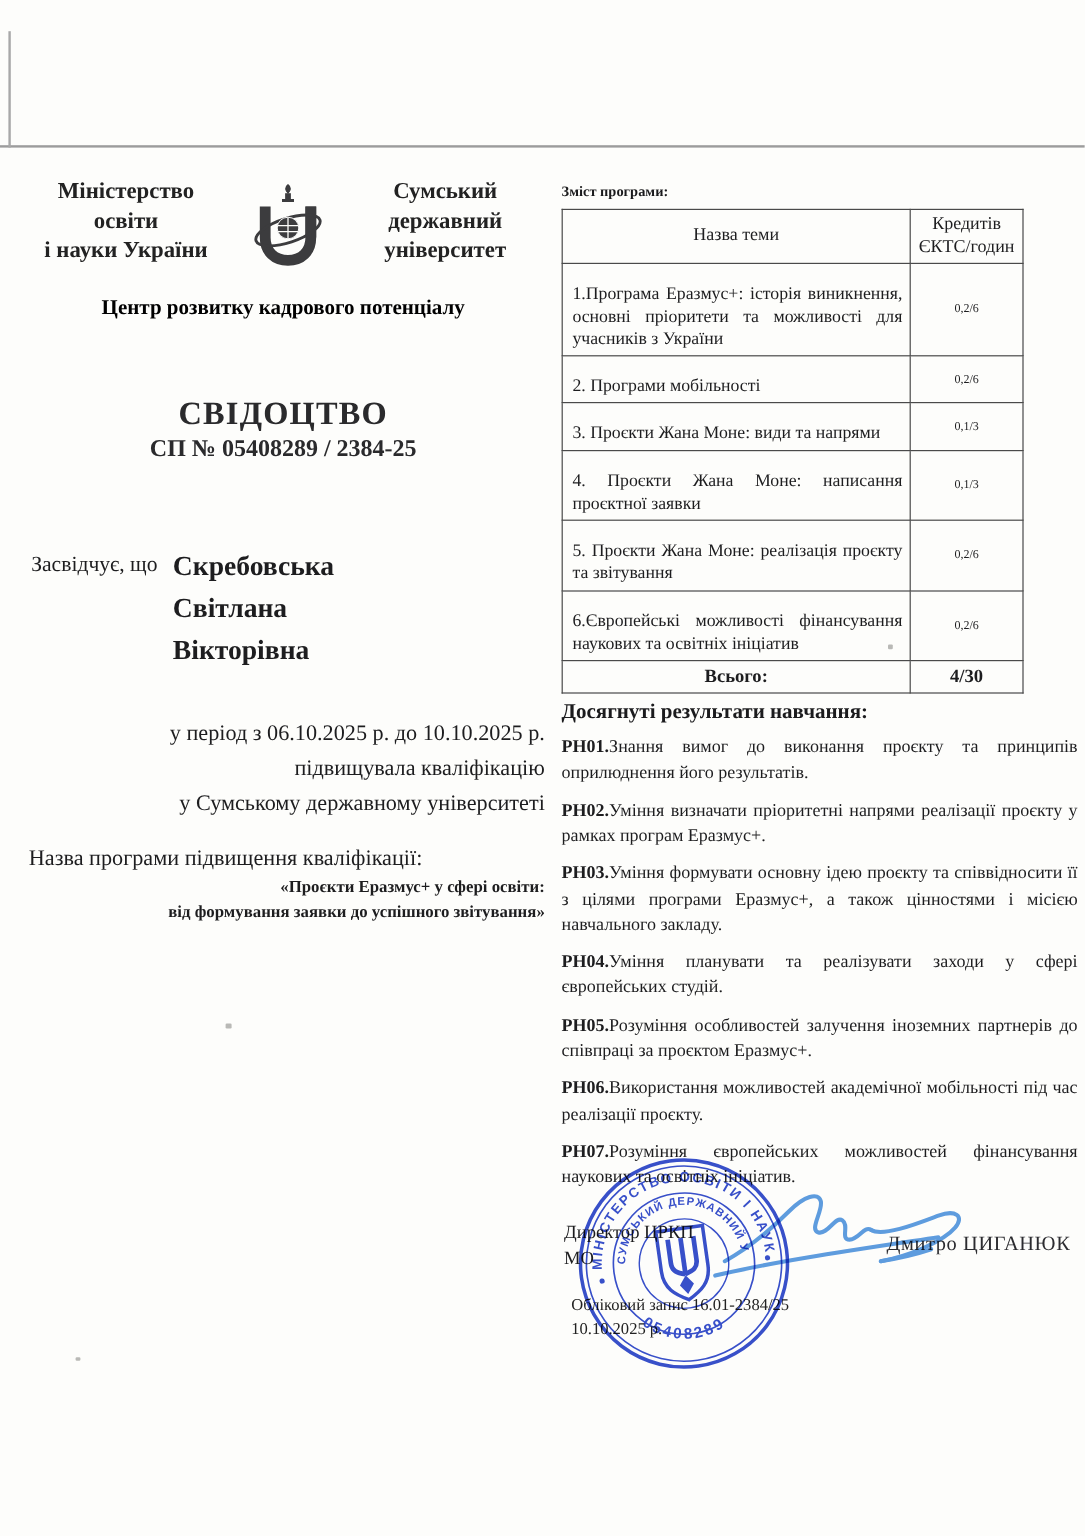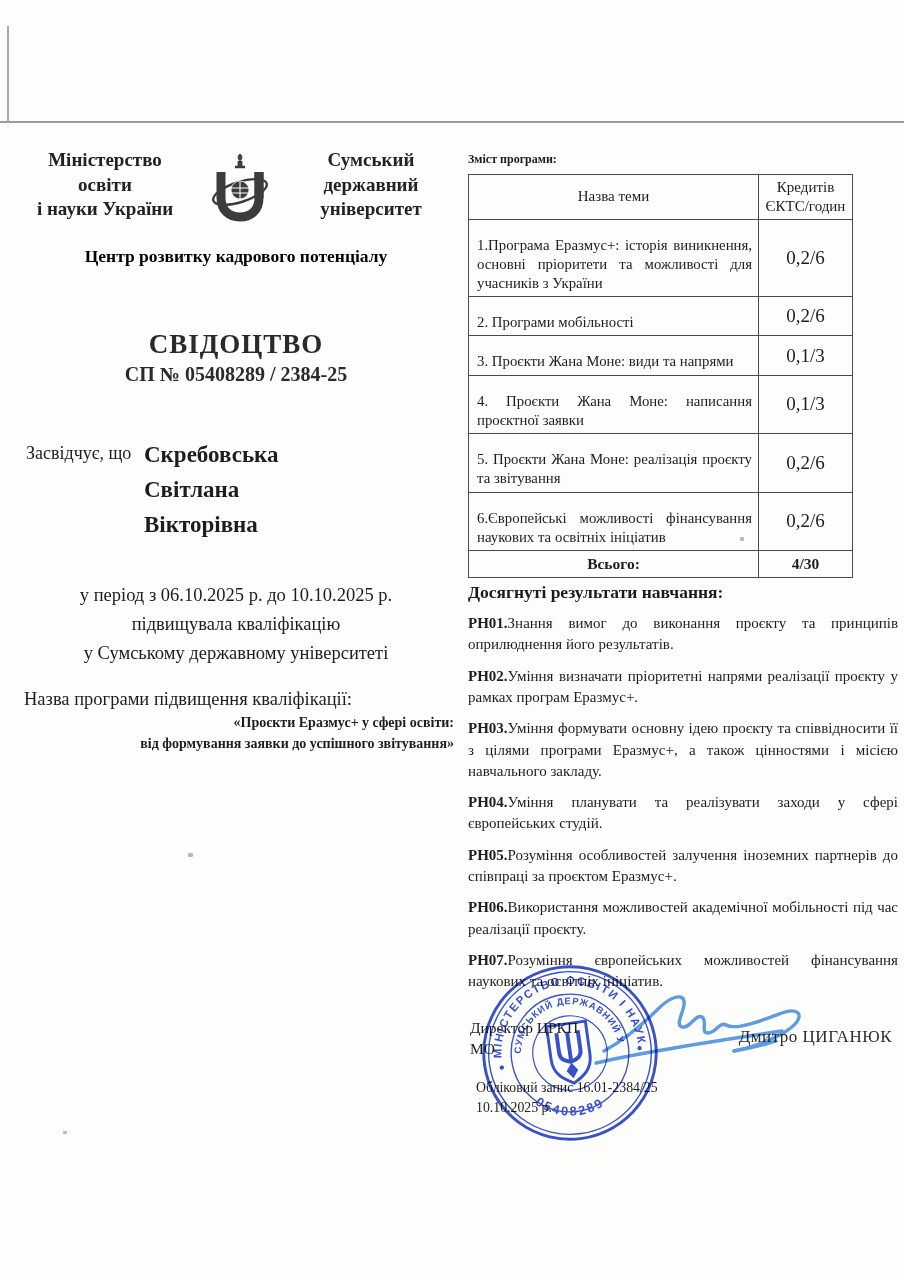--- a/index.html
+++ b/index.html
@@ -24,38 +24,38 @@
   .org-name { font-weight:bold; font-size:19px; line-height:1.3; text-align:center; width:158px; color:#222; }
   .org-name.right { width:150px; }
   .logo-wrap { width:72px; display:flex; justify-content:center; padding-top:2px; }
   .dept-line { text-align:center; font-weight:bold; font-size:17.5px; margin-top:12px; color:#000000; }
 
   .title-block { text-align:center; margin-top:62px; color:#2a2a2c; }
   .title-main { font-weight:bold; font-size:27px; letter-spacing:1px; }
   .title-sub { font-weight:bold; font-size:22px; margin-top:4px; }
   .title-num { font-weight:bold; font-size:20px; margin-top:3px; }
 
-  .certify-row { display:flex; margin-top:52px; padding-left:8px; }
+  .certify-row { display:flex; margin-top:69px; padding-left:8px; }
   .certify-label { font-size:18px; padding-top:5px; width:118px; }
   .person-name { font-weight:bold; font-size:23px; line-height:1.52; }
 
-  .period-block { text-align:center; font-size:18.5px; line-height:1.58; margin-top:38px; }
+  .period-block { text-align:right; font-size:18.5px; line-height:1.58; margin-top:38px; }
 
   .program-label { font-size:18.5px; margin-top:20px; padding-left:6px; }
   .program-name { text-align:right; font-weight:bold; font-size:14px; line-height:1.5; margin-top:2px; }
 
   
   .right-col { position:absolute; left:468px; top:152px; width:430px; }
   .section-heading { font-weight:bold; font-size:12px; color:#1b1b1d; }
 
   table.program-table { border-collapse:collapse; width:385px; margin-top:7px; }
   .program-table th, .program-table td { border:1px solid #4a4a4a; font-weight:normal; }
   .program-table th { font-size:15px; text-align:center; padding:3px 4px; line-height:1.25; }
   .program-table td.topic { font-size:14.8px; padding:16px 6px 3px 8px; text-align:justify; line-height:1.3; }
-  .program-table td.credits { font-size:19px; text-align:center; width:94px; }
+  .program-table td.credits { font-size:10px; text-align:center; width:94px; }
   .program-table td.total-label { font-weight:bold; text-align:center; font-size:15.5px; padding:4px; }
   .program-table td.total-value { font-weight:bold; font-size:15.5px; text-align:center; }
 
   .outcomes-heading { margin-top:4px; font-size:17.5px; }
   .outcome { font-size:15px; text-align:justify; line-height:1.42; margin-top:10px; }
   .outcome b { font-weight:bold; }
 
   .sign-row { position:relative; margin-top:24px; display:flex; justify-content:space-between; align-items:flex-start; }
   .director-title { font-size:15.5px; line-height:1.4; white-space:pre-line; padding-left:2px; }
   .director-name { font-size:17px; padding-right:6px; padding-top:10px; letter-spacing:0.5px; color:#2c2c30; }

